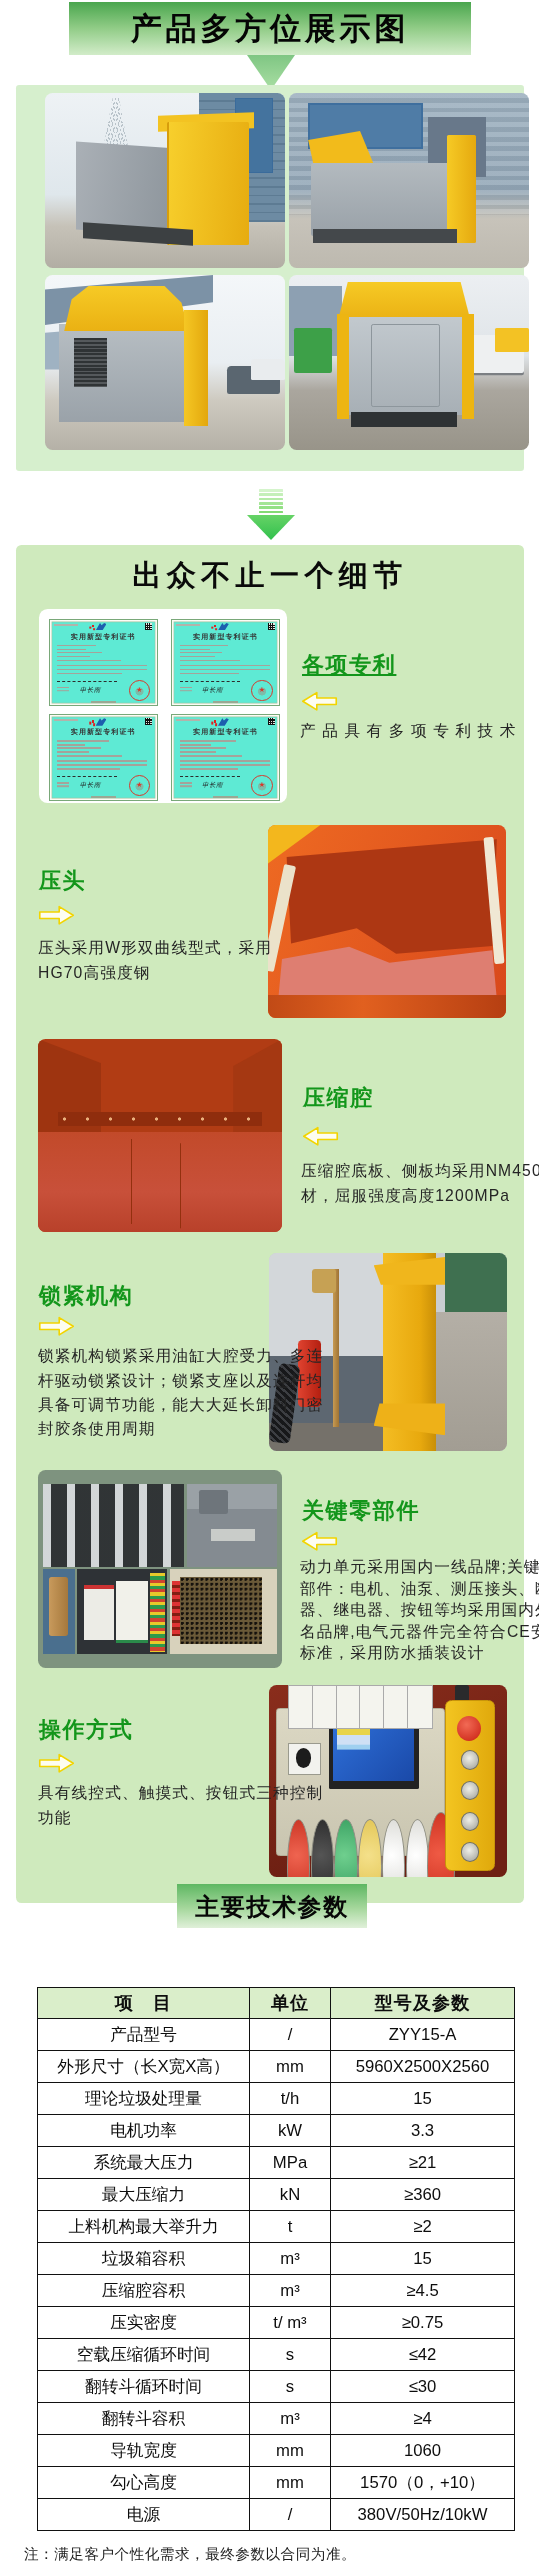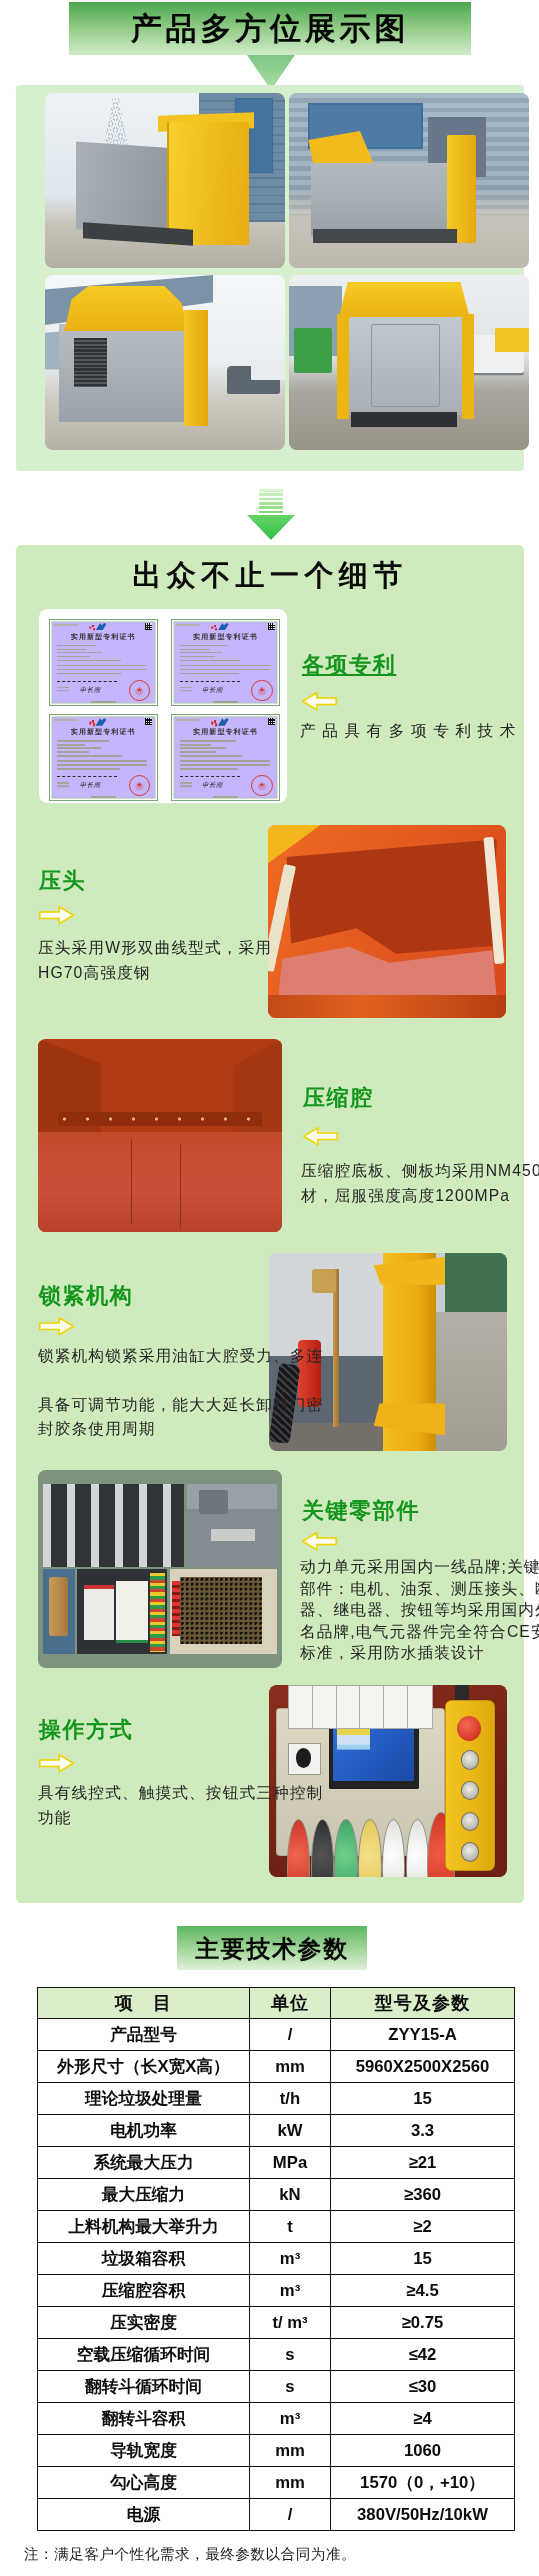--- a/index.html
+++ b/index.html
@@ -79,21 +79,21 @@
   
   .detail-panel{left:16px;top:545px;width:508px;height:1358px;background:#cfeabd;border-radius:5.4px;}
   .detail-heading{left:0;top:556px;width:540px;text-align:center;
       font-size:29px;font-weight:900;color:#0a0a0a;letter-spacing:5.4px;}
   .sec-title{font-size:22px;font-weight:900;color:#13961b;letter-spacing:1.6px;}
   .desc{font-size:15.7px;color:#252525;letter-spacing:1.1px;line-height:24px;white-space:nowrap;}
   .arrow-svg{display:block;}
 
   
   .patent-card{left:39px;top:609px;width:248px;height:194px;background:#ffffff;border-radius:8.6px;}
-  .cert{position:absolute;width:107px;height:85px;background:#c4b5fd;border:0.5px solid #79a879;
+  .cert{position:absolute;width:107px;height:85px;background:#5eead4;border:0.5px solid #79a879;
       box-shadow:inset 0 0 0 1.6px #fcfcf5,inset 0 0 0 2.2px #9fc39f;overflow:hidden;}
   .cert .num{position:absolute;left:4.3px;top:4.3px;width:24px;height:1.6px;background:#b3b3aa;}
   .cert .logo{position:absolute;left:46px;top:3.2px;width:10.8px;height:7.6px;background:#1d5fae;
       clip-path:polygon(0 100%,40% 0,55% 30%,78% 0,100% 15%,62% 100%);}
   .cert .dots{position:absolute;left:42px;top:5.4px;width:2.2px;height:2.2px;background:#d22;box-shadow:-2.7px 1.6px 0 #d22,1.1px 3.2px 0 #d22;}
   .cert .qr{position:absolute;right:4.3px;top:3.2px;width:7px;height:7px;
       background:repeating-linear-gradient(0deg,#111 0 1.1px,transparent 1.1px 2.2px),
                  repeating-linear-gradient(90deg,#111 0 1.1px,#e8e8e0 1.1px 2.2px);}
   .cert .t{position:absolute;left:0;top:12.4px;width:100%;text-align:center;
       font-family:"Liberation Serif",serif;font-size:7px;font-weight:700;color:#343434;letter-spacing:1.1px;}
@@ -166,28 +166,28 @@
   .ph-panel .scrt{left:28.5%;top:23%;width:14%;height:3%;background:#e8d44a;box-shadow:0 4.9px 0 #cfe0f5,0 9.7px 0 #cfe0f5,0 14.6px 0 #9fd0f0;}
   .ph-panel .btnrow{left:8%;top:62%;width:60%;height:16%;}
   .ph-panel .b{position:absolute;top:30%;width:9%;height:48%;border-radius:50%;border:1.1px solid #8f8f83;}
   .ph-panel .lab{position:absolute;top:0;width:10%;height:22%;background:#f4f4ee;border:0.5px solid #aaa;}
   .ph-panel .cbl{left:78%;top:0;width:6%;height:14%;background:#2a2a2c;border-radius:2.2px;}
   .ph-panel .pend{left:74%;top:8%;width:20%;height:88%;background:linear-gradient(90deg,#f3c521,#e0a90c);border-radius:6.5px;border:1.6px solid #c8950a;}
   .ph-panel .es{left:79%;top:16%;width:10%;height:13%;background:radial-gradient(circle at 40% 35%,#f26a55,#c81f10);border-radius:50%;}
   .ph-panel .pb{position:absolute;left:80.5%;width:7%;height:9%;background:radial-gradient(circle at 45% 40%,#efefe8,#9e9e96);border:1.1px solid #6f6f66;border-radius:50%;}
 
   
-  .params-banner{left:177px;top:1926px;width:190px;height:44px;
+  .params-banner{left:177px;top:1884px;width:190px;height:44px;
       background:linear-gradient(180deg,#5eb762 0%,#a5d79c 55%,#e0f0d9 100%);
       text-align:center;line-height:45px;font-size:24px;font-weight:900;color:#070707;letter-spacing:1.6px;}
   table.spec{position:absolute;left:37px;top:1987px;width:476px;border-collapse:collapse;table-layout:fixed;}
   table.spec th,table.spec td{border:1.6px solid #111;text-align:center;vertical-align:middle;
       color:#0d0d0d;padding:0;overflow:hidden;white-space:nowrap;}
   table.spec th{height:30px;background:#daeeca;font-size:18px;font-weight:800;letter-spacing:1.1px;}
-  table.spec td{height:31px;font-size:16.7px;font-weight:700;}
+  table.spec td{height:31px;font-size:16.7px;font-weight:400;}
   .note{left:24px;top:2545px;font-size:14.6px;color:#1d1d1d;letter-spacing:0.5px;}
 </style>
 </head>
 <body>
 
 <div class="page">
 
   <div class="abs top-banner">产品多方位展示图</div>
   <div class="abs banner-tip"></div>
 
@@ -375,20 +375,21 @@
     <div class="rod"></div>
     <div class="brk"></div>
     <div class="cyl"></div>
     <div class="hos"></div>
   </div>
   <div class="abs sec-title" style="left:39px;top:1281px;">锁紧机构</div>
   <svg class="abs arrow-svg" style="left:38px;top:1316px;" width="37" height="20.5" viewBox="0 0 66 38">
     <polygon points="2,13 38,13 38,3 64,19 38,35 38,25 2,25" fill="#fdfdf0" stroke="#f2d400" stroke-width="3" stroke-linejoin="round"></polygon>
   </svg>
   <div class="abs desc" style="left:38px;top:1344px;">锁紧机构锁紧采用油缸大腔受力、多连</div>
+  <div class="abs desc" style="left:38px;top:1369px;">杆驱动锁紧设计；锁紧支座以及连杆均</div>
   <div class="abs desc" style="left:38px;top:1393px;">具备可调节功能，能大大延长卸料门密</div>
   <div class="abs desc" style="left:38px;top:1417px;">封胶条使用周期</div>
 
   <div class="abs ph ph-parts">
     <div class="p1"></div>
     <div class="p2"></div>
     <div class="p2b"></div>
     <div class="p2l"></div>
     <div class="p3"></div>
     <div class="p3c"></div>

